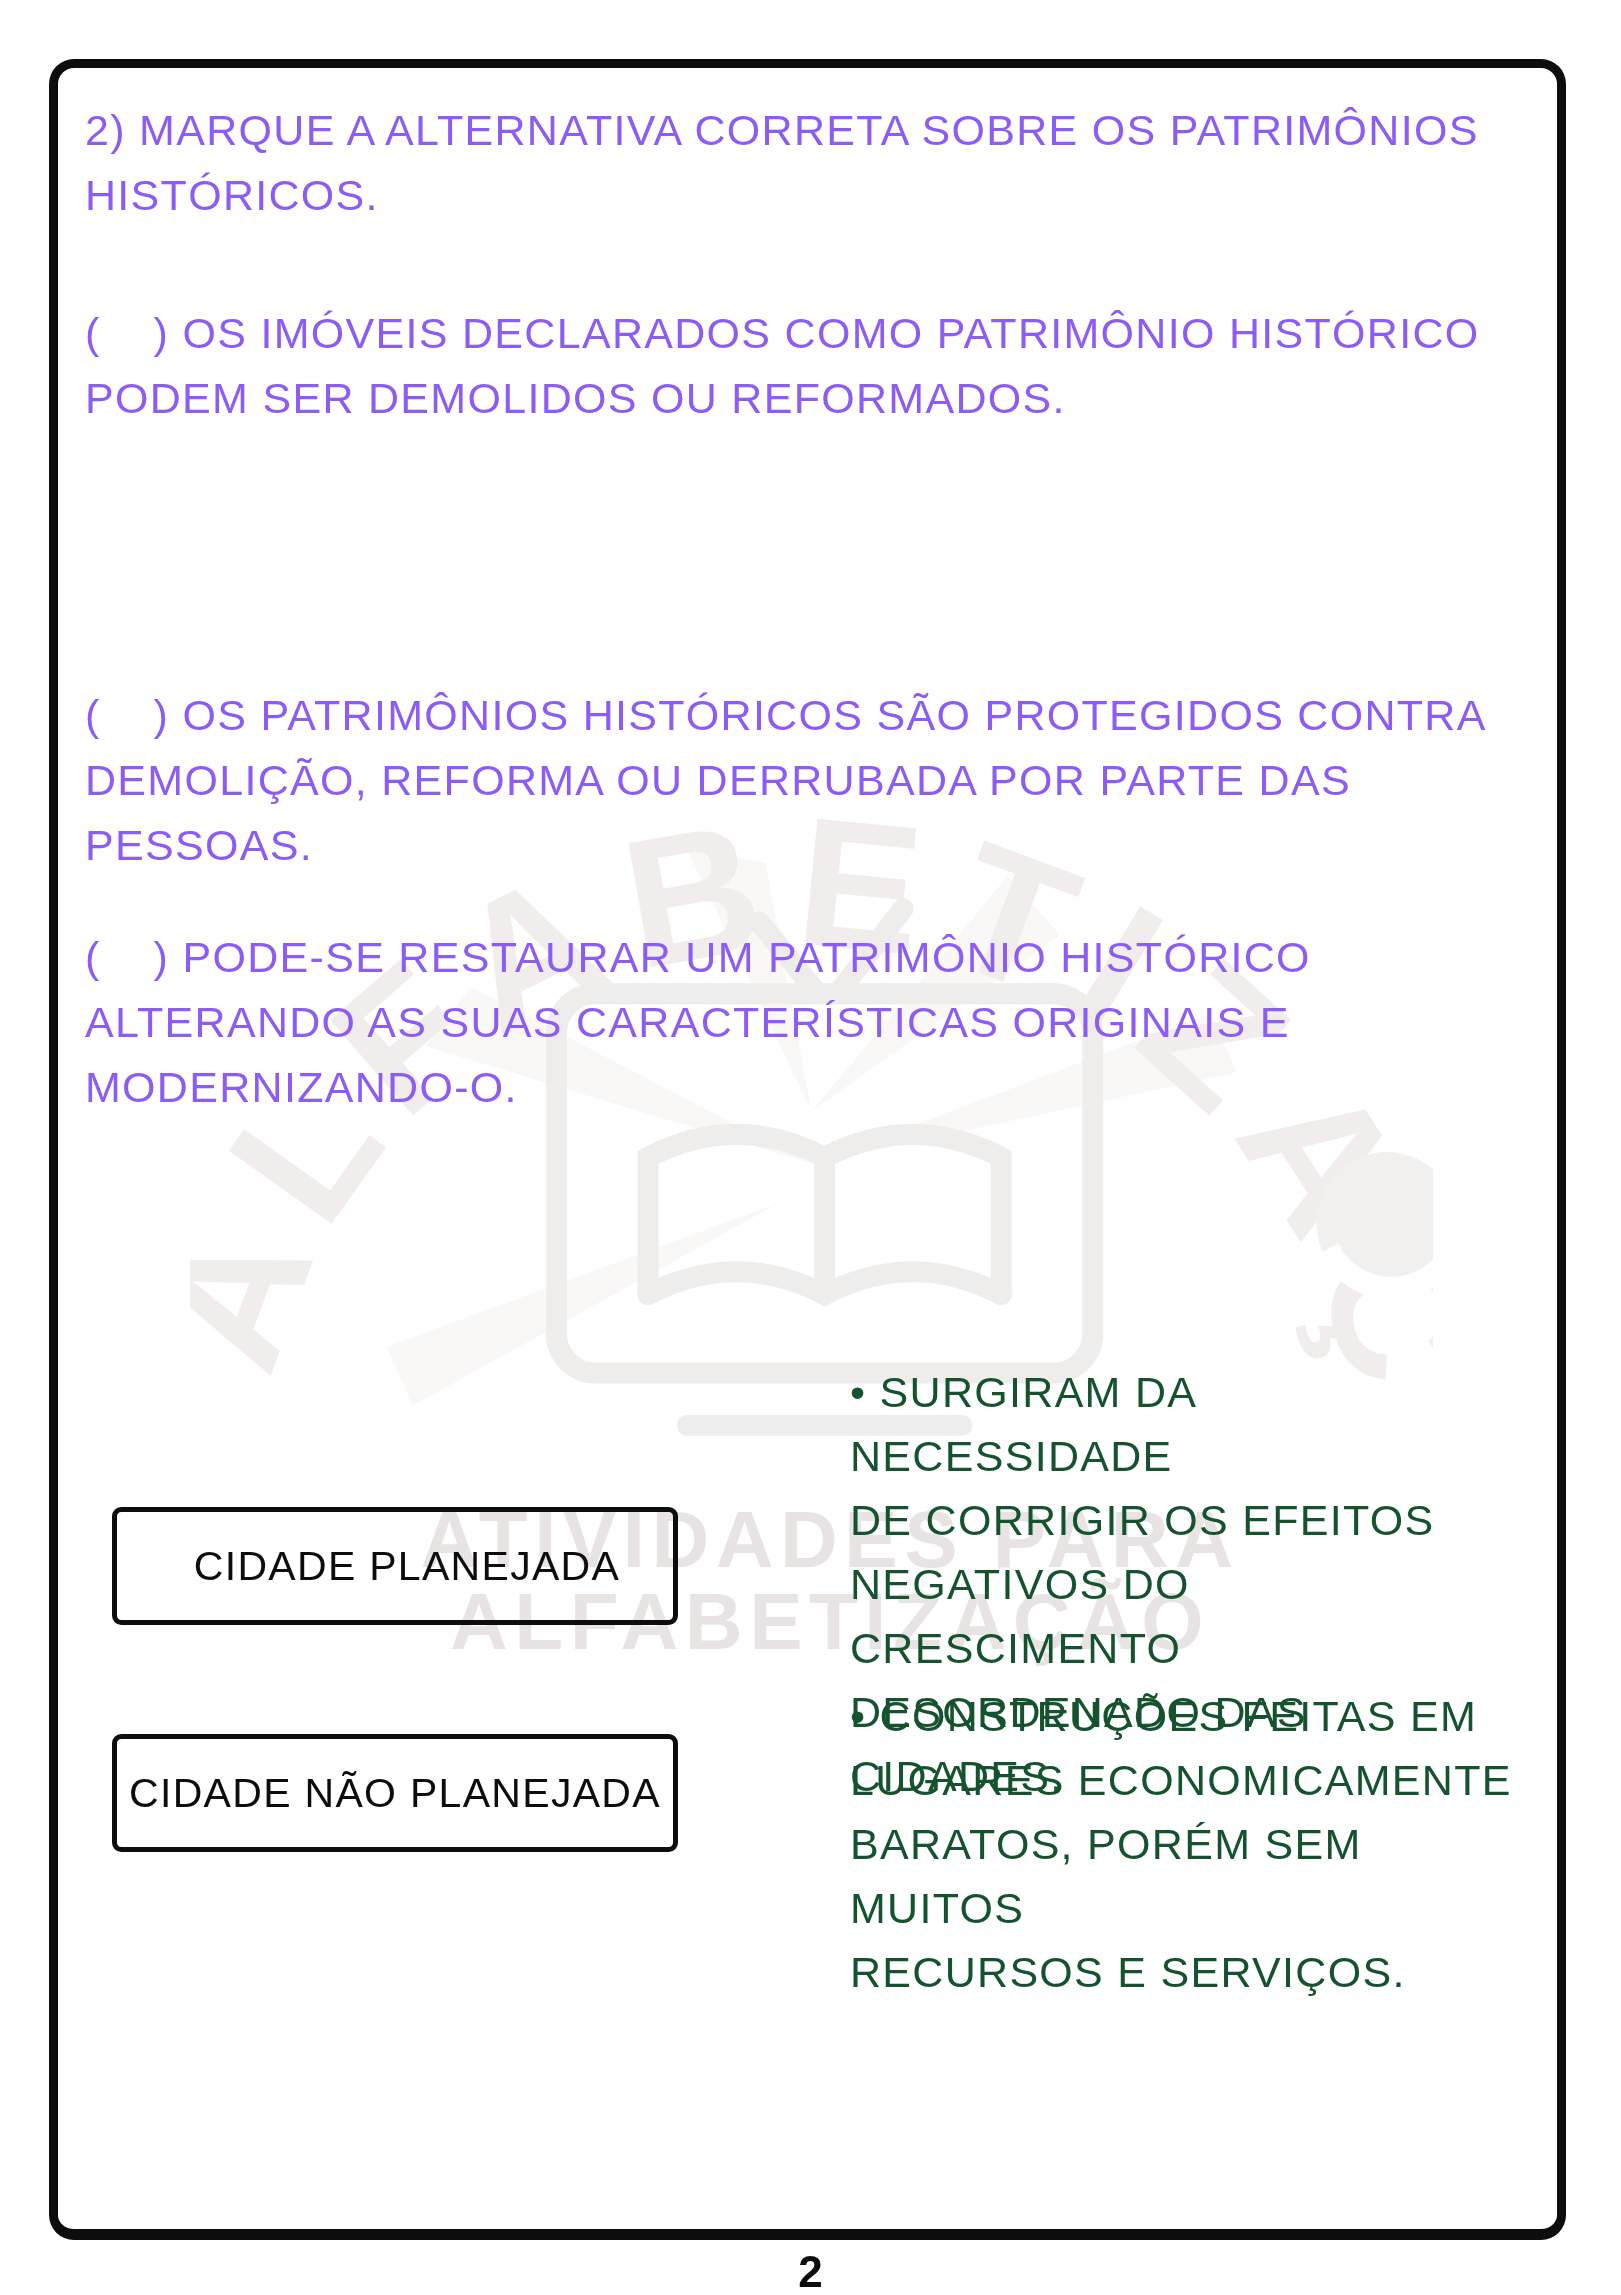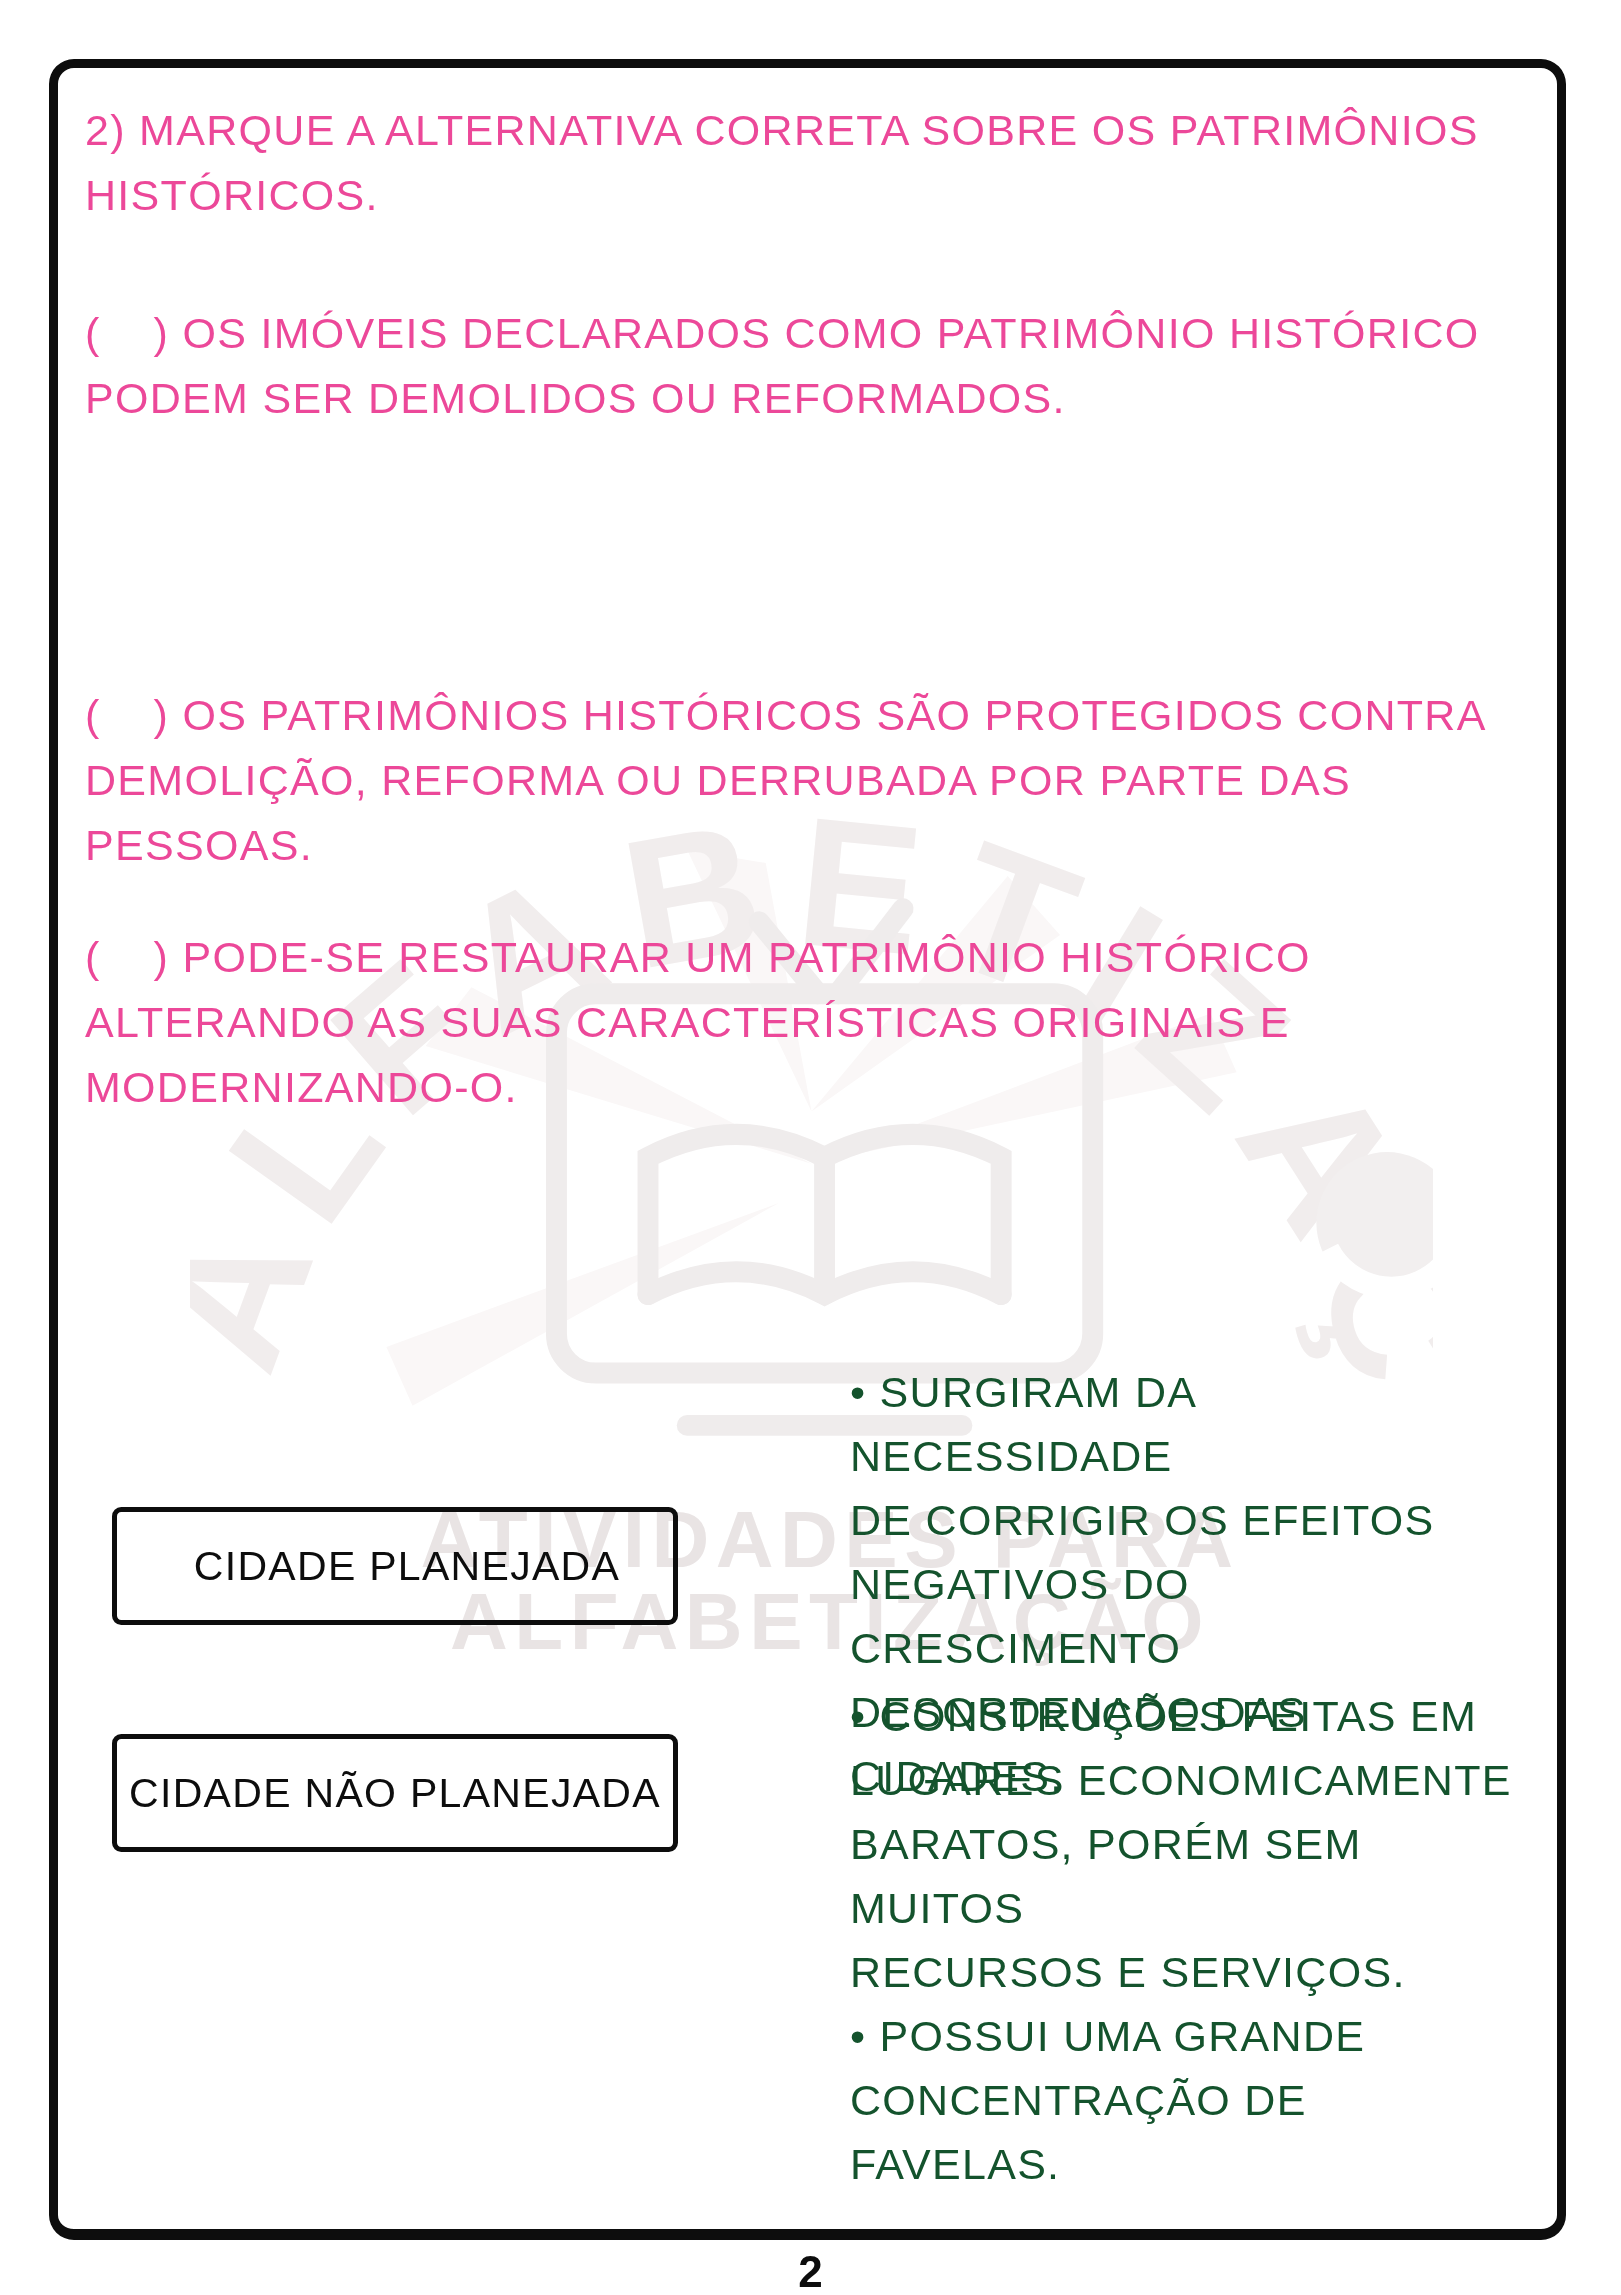--- a/index.html
+++ b/index.html
@@ -57,21 +57,21 @@
   .wm-line2 { top: 1576px; }
   
   .para {
     position: absolute;
     left: 85px;
     width: 1465px;
     font-size: 43px;
     line-height: 65px;
     letter-spacing: 1.3px;
     white-space: pre-wrap;
-    color: #ec4899;
+    color: #8b5cf6;
   }
   .match-item {
     position: absolute;
     left: 850px;
     width: 680px;
     font-size: 43px;
     line-height: 64px;
     letter-spacing: 1.3px;
     white-space: pre-wrap;
     color: #14532d;
@@ -174,20 +174,17 @@
   <div class="match-item" style="top:1360px">• SURGIRAM DA NECESSIDADE
 DE CORRIGIR OS EFEITOS
 NEGATIVOS DO CRESCIMENTO
 DESORDENADO DAS CIDADES.</div>
 
   <div class="match-item" style="top:1684px">• CONSTRUÇÕES FEITAS EM
 LUGARES ECONOMICAMENTE
 BARATOS, PORÉM SEM MUITOS
 RECURSOS E SERVIÇOS.</div>
 
-  <div class="match-item" style="top:2004px">• POSSUI UMA GRANDE
-CONCENTRAÇÃO DE
-FAVELAS.</div>
 
   <div class="page-number">2</div>
 
 </div>
 
 
 </body></html>

